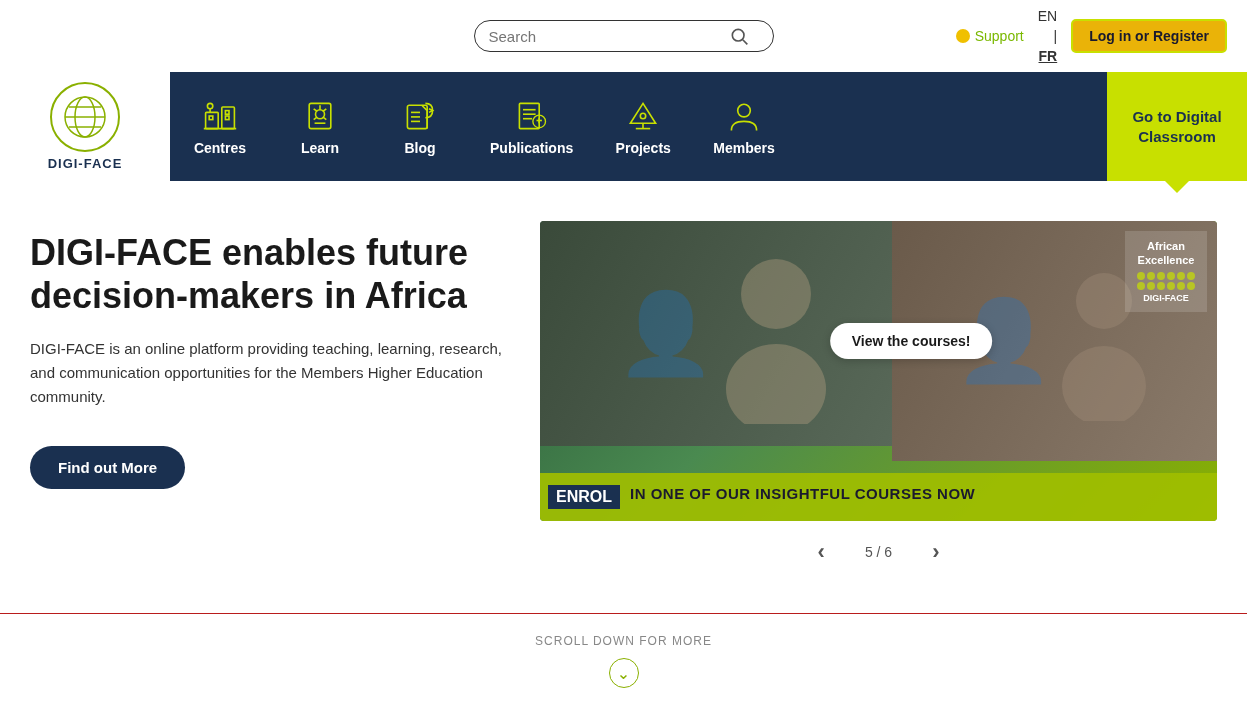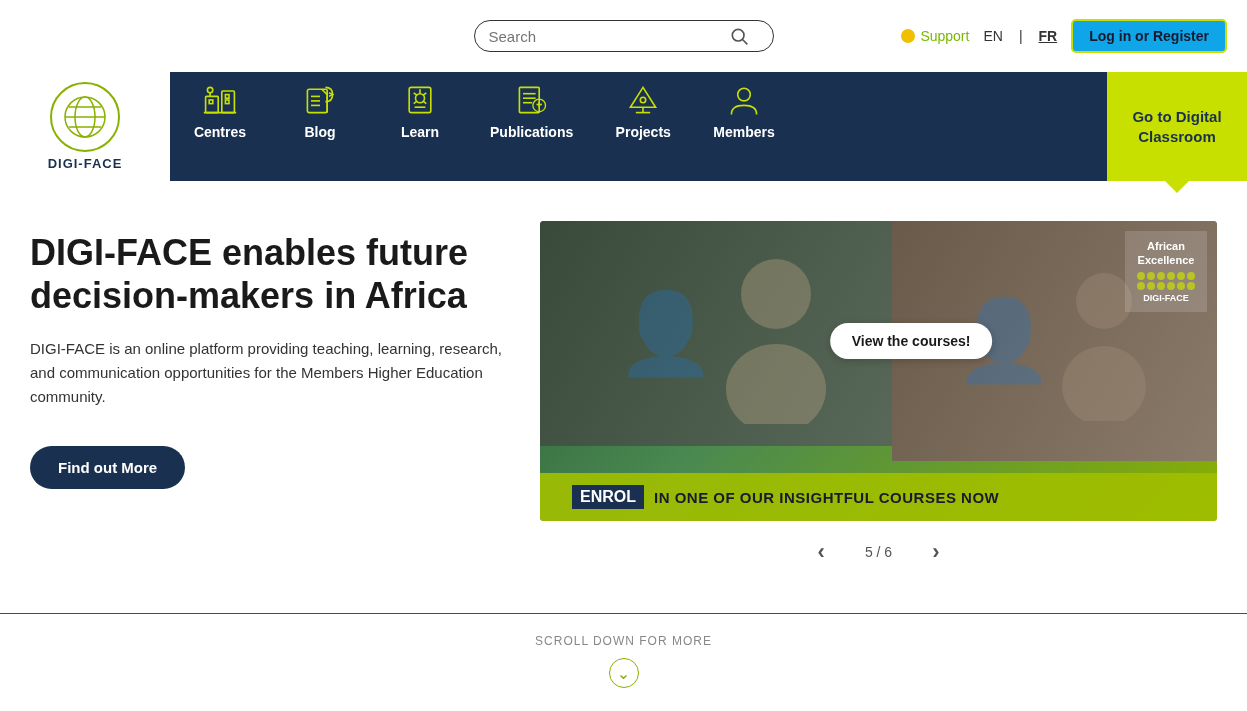--- a/index.html
+++ b/index.html
@@ -59,33 +59,34 @@
       width: 14px;
       height: 14px;
       background: #f0c000;
       border-radius: 50%;
       display: inline-block;
     }
     .lang-area {
       font-size: 14px;
       color: #333;
       display: flex;
-      align-items: flex-start;
-      gap: 16px;
+      align-items: flex-end;
+      gap: 4px;
+      flex-direction: column;
     }
     .lang-area span { cursor: pointer; }
     .lang-active { font-weight: bold; text-decoration: underline; }
     .login-btn {
       border: 2.5px solid #c8e000;
       border-radius: 5px;
       padding: 7px 16px;
       font-size: 14px;
       font-weight: bold;
       color: #1a1a2e;
-      background: #0ea5e9;
+      background: #eab308;
       cursor: pointer;
     }
 
     
     .navbar {
       background: #1a3050;
       display: flex;
       align-items: stretch;
       position: relative;
     }
@@ -115,21 +116,21 @@
     }
     .logo-text {
       font-size: 13px;
       font-weight: bold;
       color: #1a3050;
       letter-spacing: 1px;
     }
     .nav-items {
       display: flex;
       flex: 1;
-      align-items: flex-start;
+      align-items: center;
     }
     .nav-item {
       display: flex;
       flex-direction: column;
       align-items: center;
       justify-content: center;
       padding: 10px 20px;
       color: #fff;
       cursor: pointer;
       min-width: 100px;
@@ -303,23 +304,23 @@
       font-weight: bold;
       color: #1a1a1a;
       cursor: pointer;
       box-shadow: 0 2px 8px rgba(0,0,0,0.2);
     }
     
     .enrol-bar {
       position: absolute;
       bottom: 0; left: 0; right: 0;
       background: rgba(160, 190, 0, 0.92);
-      padding: 12px 32px;
-      display: flex;
-      align-items: center;
+      padding: 12px 8px;
+      display: flex;
+      align-items: flex-start;
       gap: 10px;
     }
     .enrol-highlight {
       background: #1a3050;
       color: #fff;
       font-weight: 900;
       font-size: 16px;
       padding: 3px 8px;
     }
     .enrol-text {
@@ -437,43 +438,43 @@
         <rect x="26" y="20" width="4" height="4"></rect>
         <line x1="2" y1="34" x2="38" y2="34"></line>
         <circle cx="9" cy="9" r="3"></circle>
         <line x1="9" y1="12" x2="9" y2="16"></line>
       </svg>
       <span class="nav-label">Centres</span>
     </div>
 
     <div class="nav-item">
       <svg class="icon-svg" viewBox="0 0 40 40">
-        <rect x="6" y="8" width="22" height="26" rx="2"></rect>
-        <path d="M22 8 L28 14 L28 34" stroke-linejoin="round"></path>
-        <line x1="10" y1="16" x2="20" y2="16"></line>
-        <line x1="10" y1="21" x2="20" y2="21"></line>
-        <line x1="10" y1="26" x2="20" y2="26"></line>
-        <path d="M26 6 Q34 6 34 14 Q34 22 26 22" stroke-linejoin="round" fill="none"></path>
-        <path d="M30 16 L34 14 L30 12" fill="none"></path>
-      </svg>
-      <span class="nav-label">Blog</span>
-    </div>
-
-    <div class="nav-item">
-      <svg class="icon-svg" viewBox="0 0 40 40">
         <rect x="8" y="6" width="24" height="28" rx="2"></rect>
         <circle cx="20" cy="18" r="5"></circle>
         <path d="M20 13 L20 8"></path>
         <path d="M17 15 L13 12"></path>
         <path d="M17 21 L13 24"></path>
         <path d="M23 15 L27 12"></path>
         <path d="M23 21 L27 24"></path>
         <line x1="14" y1="28" x2="26" y2="28"></line>
       </svg>
       <span class="nav-label">Learn</span>
+    </div>
+
+    <div class="nav-item">
+      <svg class="icon-svg" viewBox="0 0 40 40">
+        <rect x="6" y="8" width="22" height="26" rx="2"></rect>
+        <path d="M22 8 L28 14 L28 34" stroke-linejoin="round"></path>
+        <line x1="10" y1="16" x2="20" y2="16"></line>
+        <line x1="10" y1="21" x2="20" y2="21"></line>
+        <line x1="10" y1="26" x2="20" y2="26"></line>
+        <path d="M26 6 Q34 6 34 14 Q34 22 26 22" stroke-linejoin="round" fill="none"></path>
+        <path d="M30 16 L34 14 L30 12" fill="none"></path>
+      </svg>
+      <span class="nav-label">Blog</span>
     </div>
 
     <div class="nav-item">
       <svg class="icon-svg" viewBox="0 0 40 40">
         <rect x="6" y="6" width="22" height="28" rx="1"></rect>
         <line x1="10" y1="13" x2="24" y2="13"></line>
         <line x1="10" y1="18" x2="24" y2="18"></line>
         <line x1="10" y1="23" x2="20" y2="23"></line>
         <circle cx="28" cy="26" r="7" stroke-width="1.5"></circle>
         <line x1="28" y1="22" x2="28" y2="28"></line>

